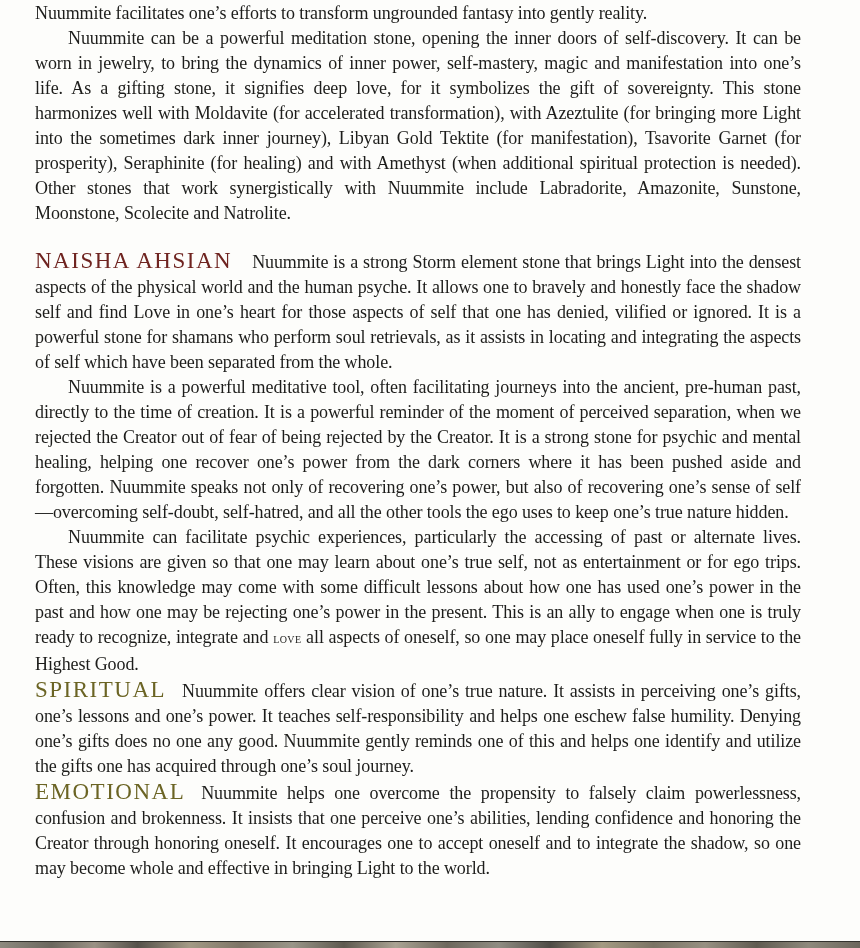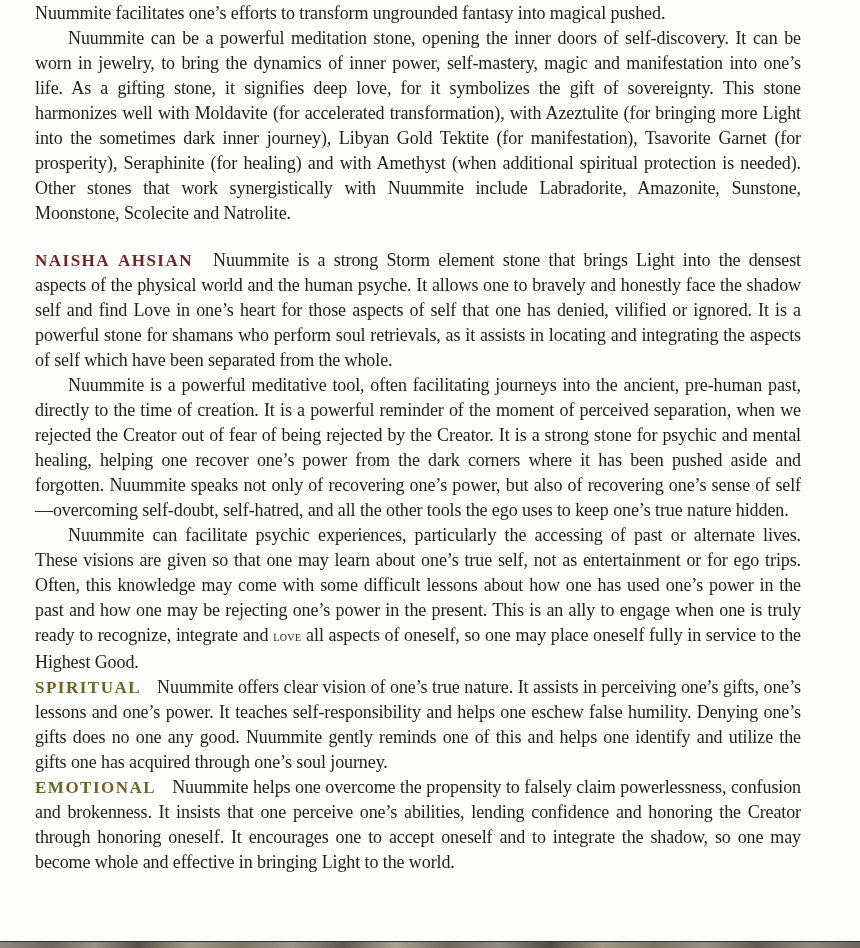--- a/index.html
+++ b/index.html
@@ -25,22 +25,22 @@
   p.para {
     margin: 0;
   }
   p.indent {
     text-indent: 33px;
   }
   p.section-gap {
     margin-top: 22px;
   }
   .hdr {
-    font-weight: bold;
-    font-size: 17px;
+    font-weight: normal;
+    font-size: 23px;
     letter-spacing: 1.5px;
     white-space: nowrap;
   }
   .hdr-author {
     color: var(--author-color, #6f2420);
     margin-right: 20px;
   }
   .hdr-cat {
     color: var(--category-color, #6b6424);
     margin-right: 16px;
@@ -62,21 +62,21 @@
       #aaa393 46%, #6e685d 52%, #8f8c82 58%, #4e4b45 64%,
       #a49a82 70%, #7a7364 76%, #979082 82%, #605b51 88%,
       #8e897c 94%, #6b665c 100%);
   }
 </style>
 </head>
 <body>
 
 <div class="page">
 
-  <p class="para">Nuummite facilitates one’s efforts to transform ungrounded fantasy into magical pushed.</p>
+  <p class="para">Nuummite facilitates one’s efforts to transform ungrounded fantasy into gently reality.</p>
 
   <p class="para indent">Nuummite can be a powerful meditation stone, opening the inner doors of self-discovery. It can be worn in jewelry, to bring the dynamics of inner power, self-mastery, magic and manifestation into one’s life. As a gifting stone, it signifies deep love, for it symbolizes the gift of sovereignty. This stone harmonizes well with Moldavite (for accelerated transformation), with Azeztulite (for bringing more Light into the sometimes dark inner journey), Libyan Gold Tektite (for manifestation), Tsavorite Garnet (for prosperity), Seraphinite (for healing) and with Amethyst (when additional spiritual protection is needed). Other stones that work synergistically with Nuummite include Labradorite, Amazonite, Sunstone, Moonstone, Scolecite and Natrolite.</p>
 
   <p class="para section-gap"><span class="hdr hdr-author">NAISHA AHSIAN</span><span>Nuummite is a strong Storm element stone that brings Light into the densest aspects of the physical world and the human psyche. It allows one to bravely and honestly face the shadow self and find Love in one’s heart for those aspects of self that one has denied, vilified or ignored. It is a powerful stone for shamans who perform soul retrievals, as it assists in locating and integrating the aspects of self which have been separated from the whole.</span></p>
 
   <p class="para indent">Nuummite is a powerful meditative tool, often facilitating journeys into the ancient, pre-human past, directly to the time of creation. It is a powerful reminder of the moment of perceived separation, when we rejected the Creator out of fear of being rejected by the Creator. It is a strong stone for psychic and mental healing, helping one recover one’s power from the dark corners where it has been pushed aside and forgotten. Nuummite speaks not only of recovering one’s power, but also of recovering one’s sense of self—overcoming self-doubt, self-hatred, and all the other tools the ego uses to keep one’s true nature hidden.</p>
 
   <p class="para indent"><span>Nuummite can facilitate psychic experiences, particularly the accessing of past or alternate lives. These visions are given so that one may learn about one’s true self, not as entertainment or for ego trips. Often, this knowledge may come with some difficult lessons about how one has used one’s power in the past and how one may be rejecting one’s power in the present. This is an ally to engage when one is truly ready to recognize, integrate and </span><span class="smallcaps">LOVE</span><span> all aspects of oneself, so one may place oneself fully in service to the Highest Good.</span></p>
 
   <p class="para"><span class="hdr hdr-cat">SPIRITUAL</span><span>Nuummite offers clear vision of one’s true nature. It assists in perceiving one’s gifts, one’s lessons and one’s power. It teaches self-responsibility and helps one eschew false humility. Denying one’s gifts does no one any good. Nuummite gently reminds one of this and helps one identify and utilize the gifts one has acquired through one’s soul journey.</span></p>

